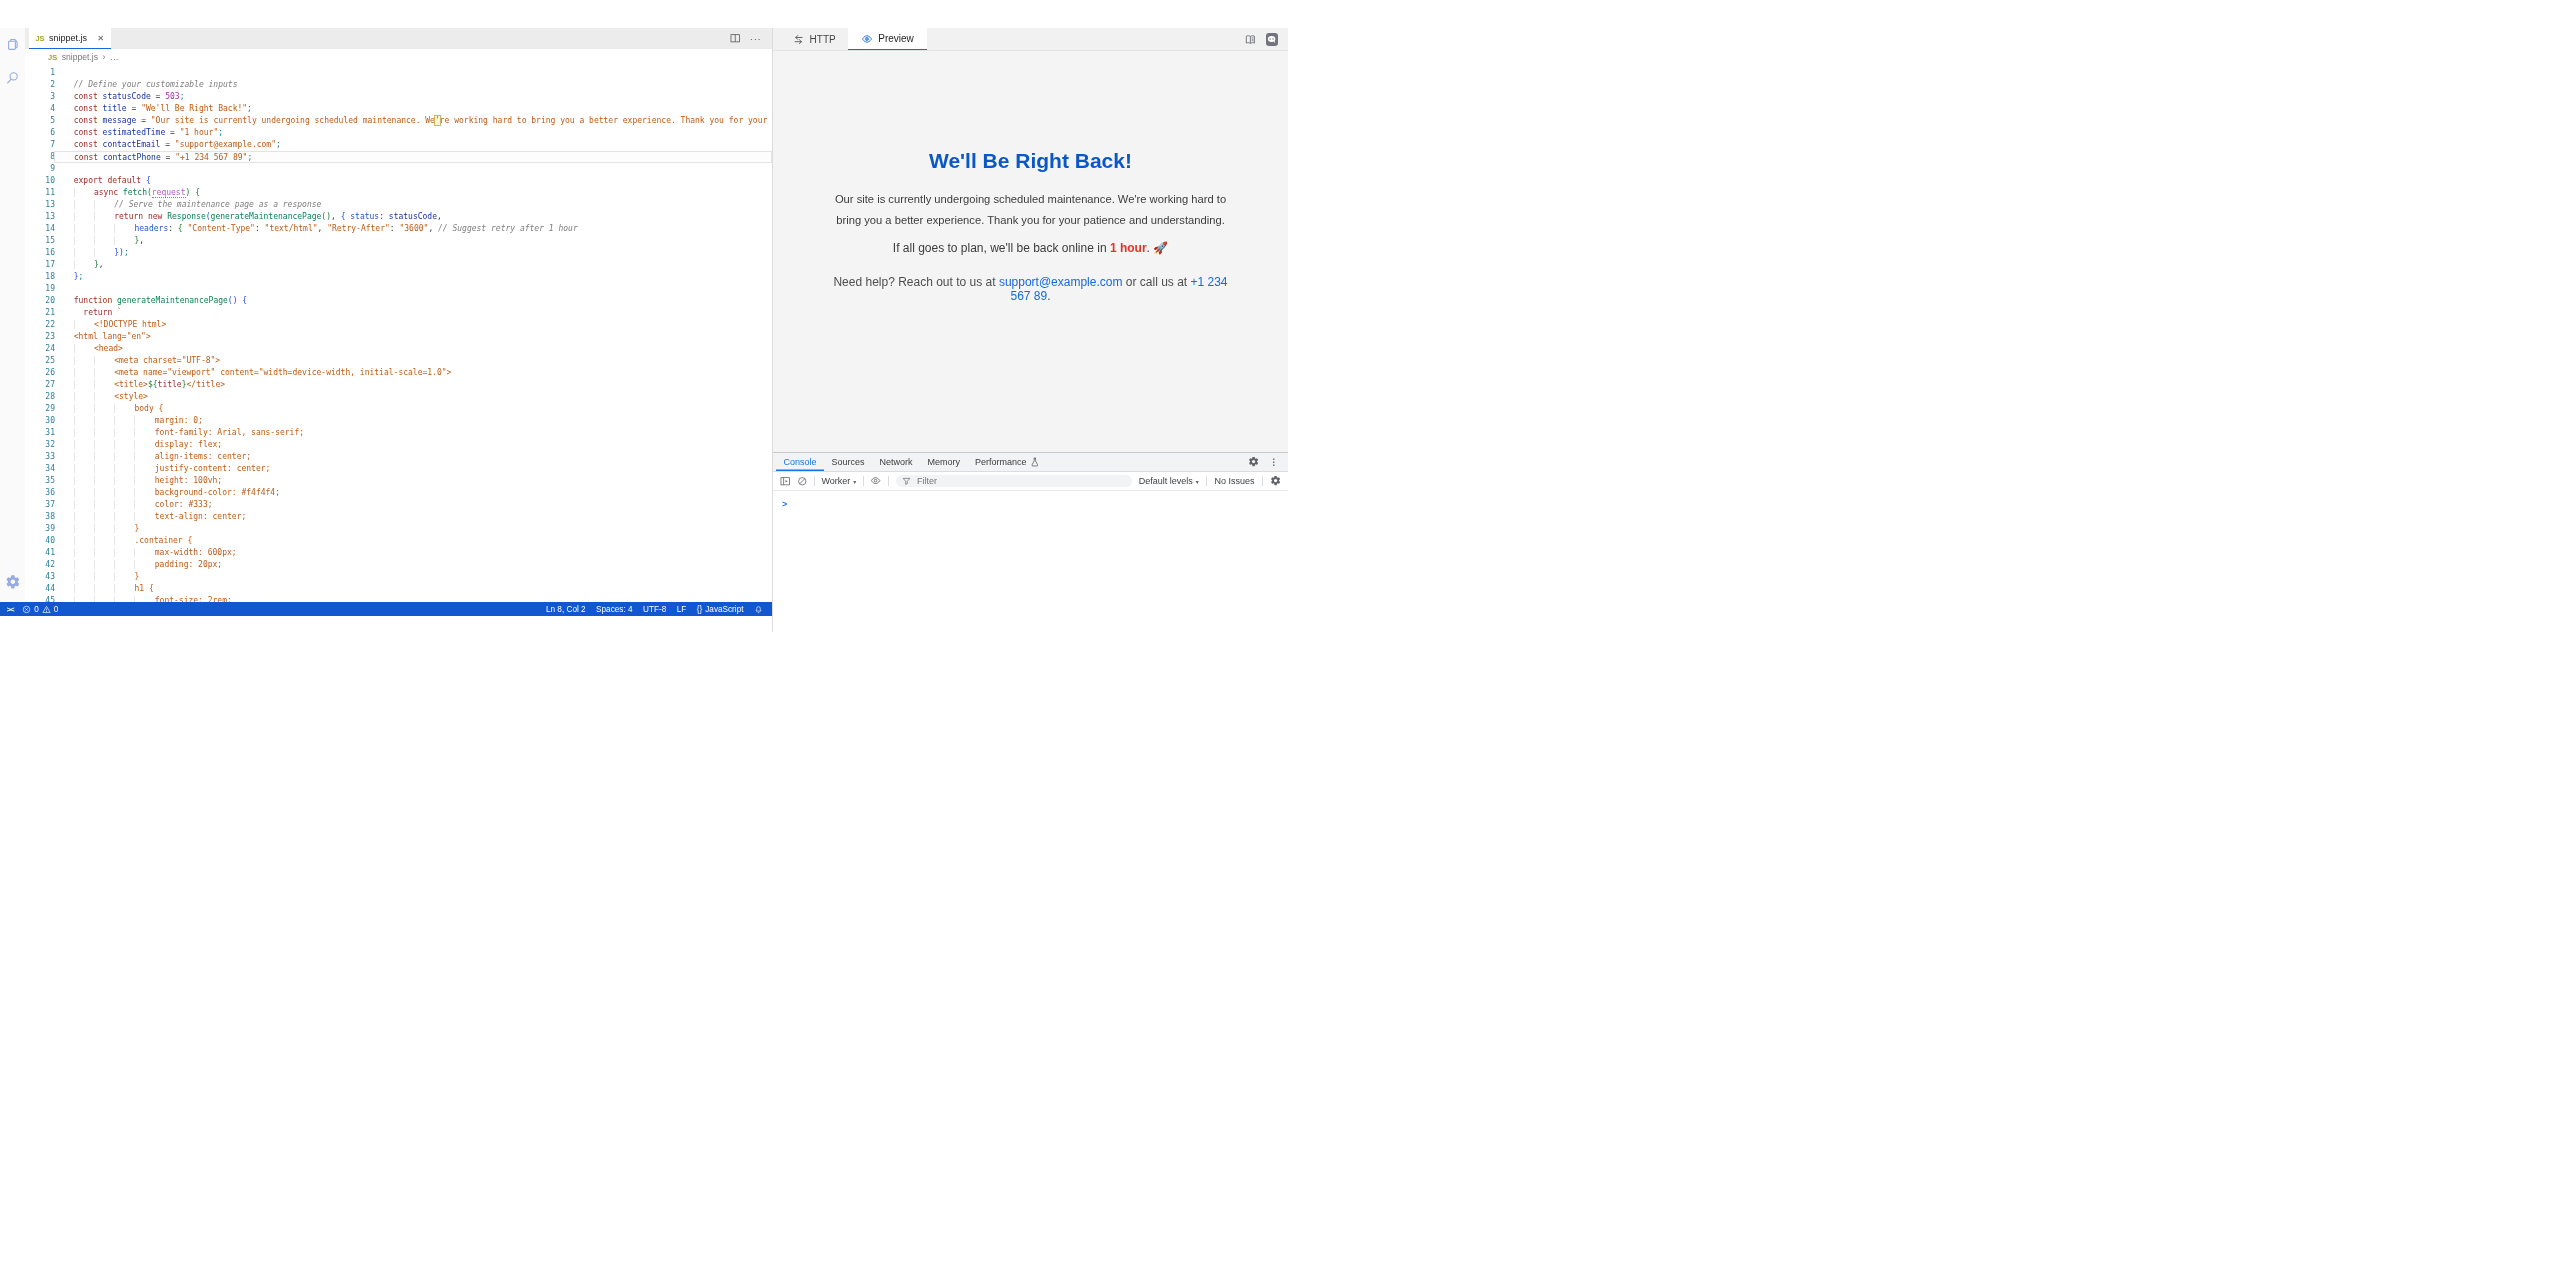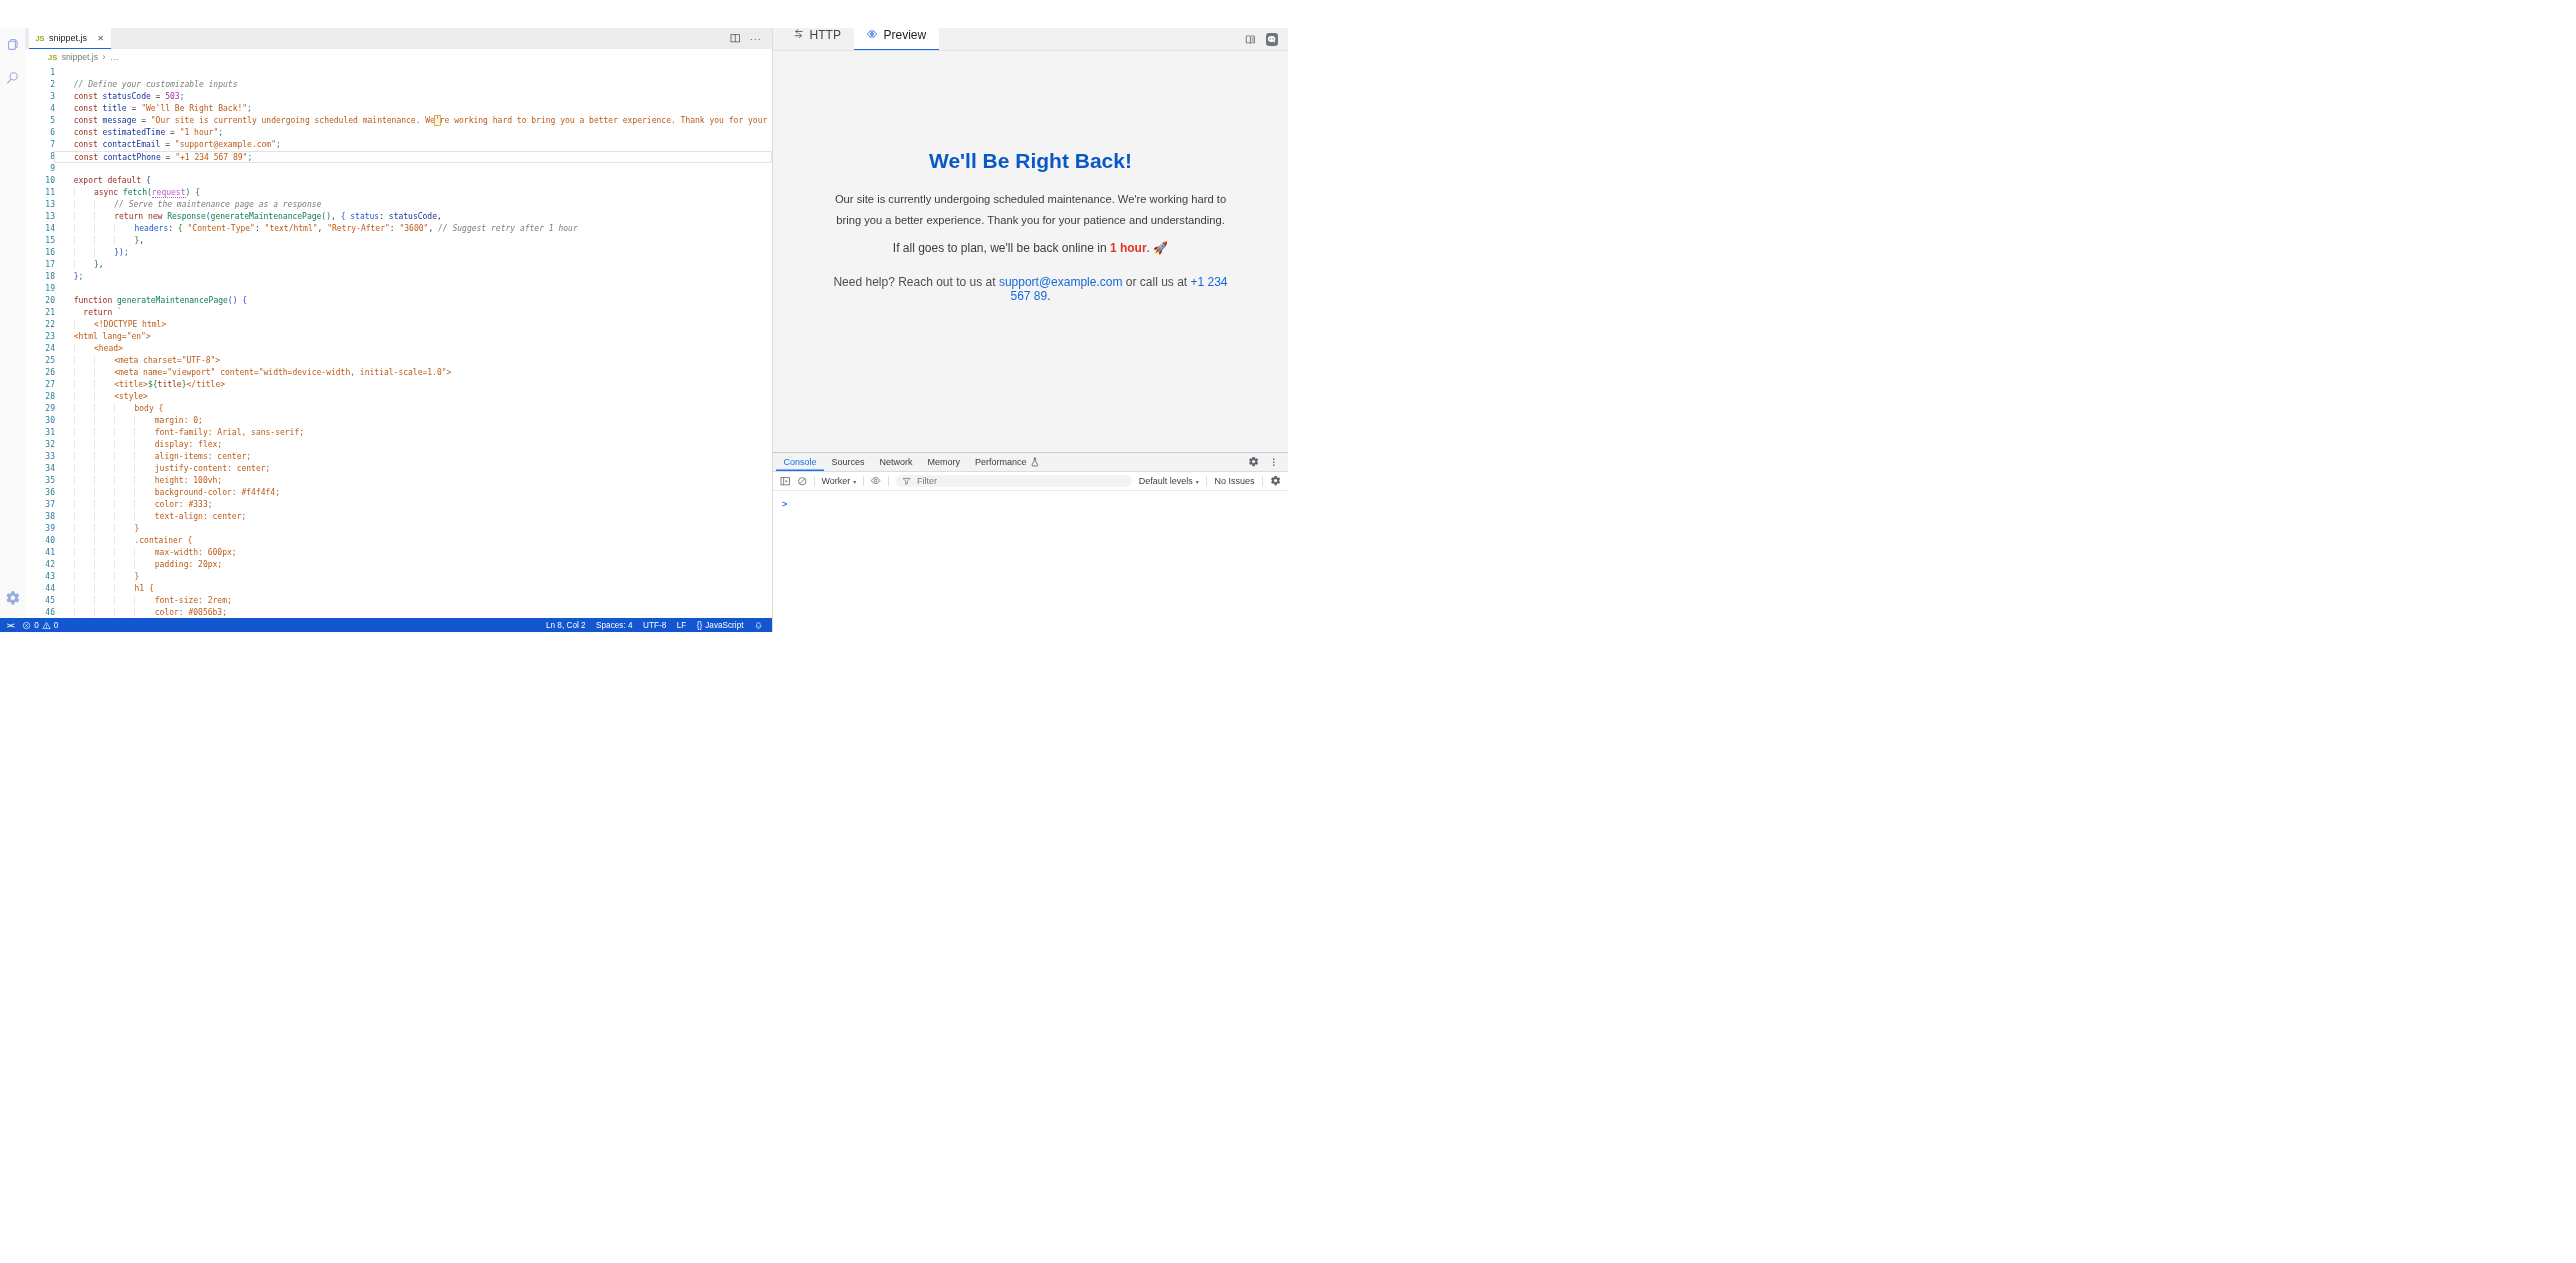--- a/index.html
+++ b/index.html
@@ -12,21 +12,21 @@
   .name-input{margin-left:12.7px;width:118px;height:19.4px;border:0.7px solid #8f8f8f;border-radius:6px;padding:0 7.5px;font-size:9.7px;color:#1a1a1a;font-family:inherit;outline:none}
   .header-actions{margin-left:auto;display:flex;align-items:center;gap:6px;padding-right:5.2px}
   .btn{height:20px;border-radius:4.5px;font-size:9.7px;font-family:inherit;cursor:pointer;display:flex;align-items:center;justify-content:center;box-sizing:border-box}
   .btn-cancel{background:#fff;border:1.1px solid #3c3c3c;color:#1f1f1f;padding:0 11.2px}
   .btn-primary{background:#1863e6;color:#fff;border:none;padding:0 11.2px}
   .btn-split{display:flex;padding:0;background:#1863e6;color:#fff;border:none}
   .btn-split .main{padding:0 9.7px 0 12.7px;display:flex;align-items:center}
   .btn-split .caret{width:18.7px;border-left:0.7px solid rgba(255,255,255,.5);display:flex;align-items:center;justify-content:center;font-size:7.5px}
 
   
-  .workspace{position:absolute;left:0;top:28px;width:772px;bottom:0;background:#4c1d95}
+  .workspace{position:absolute;left:0;top:28px;width:772px;bottom:16px;background:#4c1d95}
   .activity-bar{position:absolute;left:0;top:0;width:25px;bottom:14px;background:#fafafa;color:#96abe0}
   .ab-icon{position:absolute;left:4.5px;width:15.7px;height:15.7px}
   .ab-files{top:9px}.ab-search{top:42px}.ab-gear{bottom:12.7px}
 
   .tabbar{position:absolute;left:25px;right:0;top:0;height:21px;background:#ececec;display:flex;align-items:stretch}
   .tab{width:82px;background:#fff;display:flex;align-items:center;gap:4.5px;padding:0 6.7px;font-size:9px;color:#222;border-bottom:1.5px solid #1a66e0;box-sizing:border-box;margin-left:3.7px;cursor:pointer}
   .js-badge{color:#a3a32a;font-weight:700;font-size:7.5px}
   .tab-close{color:#555;font-size:8.2px;margin-left:auto}
   .tabbar-actions{margin-left:auto;display:flex;align-items:center;gap:9px;padding-right:10.5px;color:#555}
   .more-dots{font-size:9.7px;letter-spacing:0.7px;color:#555}
@@ -57,21 +57,21 @@
   
   .statusbar{position:absolute;left:0;bottom:0;width:772px;height:14px;background:#1257d0;color:#fff;display:flex;align-items:center;font-size:8.2px;z-index:6}
   .sb-left{display:flex;align-items:center;gap:8.2px;padding-left:6.7px}
   .sb-right{margin-left:auto;display:flex;align-items:center;gap:10.5px;padding-right:9px}
   .sb-item{display:flex;align-items:center;gap:3px;cursor:pointer}
   .remote-glyph{font-weight:700;font-size:7.5px;letter-spacing:-0.7px}
 
   
   .right-panel{position:absolute;left:772px;top:28px;right:0;bottom:0;border-left:0.7px solid #dcdcdc;display:flex;flex-direction:column;background:#fff}
   .pv-tabs{height:22.4px;background:#f1f1f1;display:flex;align-items:stretch;border-bottom:0.7px solid #e3e3e3;flex:none;padding-left:7.5px}
-  .pv-tab{display:flex;align-items:flex-start;gap:5.2px;padding:0 12.7px;font-size:12px;color:#444;cursor:pointer;box-sizing:border-box}
+  .pv-tab{display:flex;align-items:center;gap:5.2px;padding:0 12.7px;font-size:10px;color:#444;cursor:pointer;box-sizing:border-box}
   .pv-tab.active{background:#fff;color:#1f1f1f;border-bottom:1.5px solid #1a66e0}
   .pv-actions{margin-left:auto;display:flex;align-items:center;gap:9px;padding-right:9.7px;color:#6f737a}
   .url-row{height:39px;background:#fff;display:flex;align-items:center;padding:0 7.5px;gap:6.7px;flex:none}
   .url-input{flex:1;height:21px;border:0.7px solid #c2c2c2;border-radius:4.5px;padding:0 7.5px;font-size:9.7px;color:#222;font-family:inherit;outline:none}
   .refresh-btn{width:30px;height:21px;border:1.1px solid #1863e6;border-radius:4.5px;background:#fff;display:flex;align-items:center;justify-content:center;cursor:pointer;box-sizing:border-box;flex:none}
 
   .pv-body{flex:1;background:#f4f4f4;display:flex;align-items:center;justify-content:center;overflow:hidden}
   .mp{width:407px;text-align:center;margin-top:-52px;color:#333}
   .mp-title{font-size:21px;font-weight:700;color:#0a58c5;margin:0 0 16.4px}
   .mp-msg{font-size:11.2px;line-height:21px;color:#3c3c3c;margin:0 auto 10px;width:392px}

